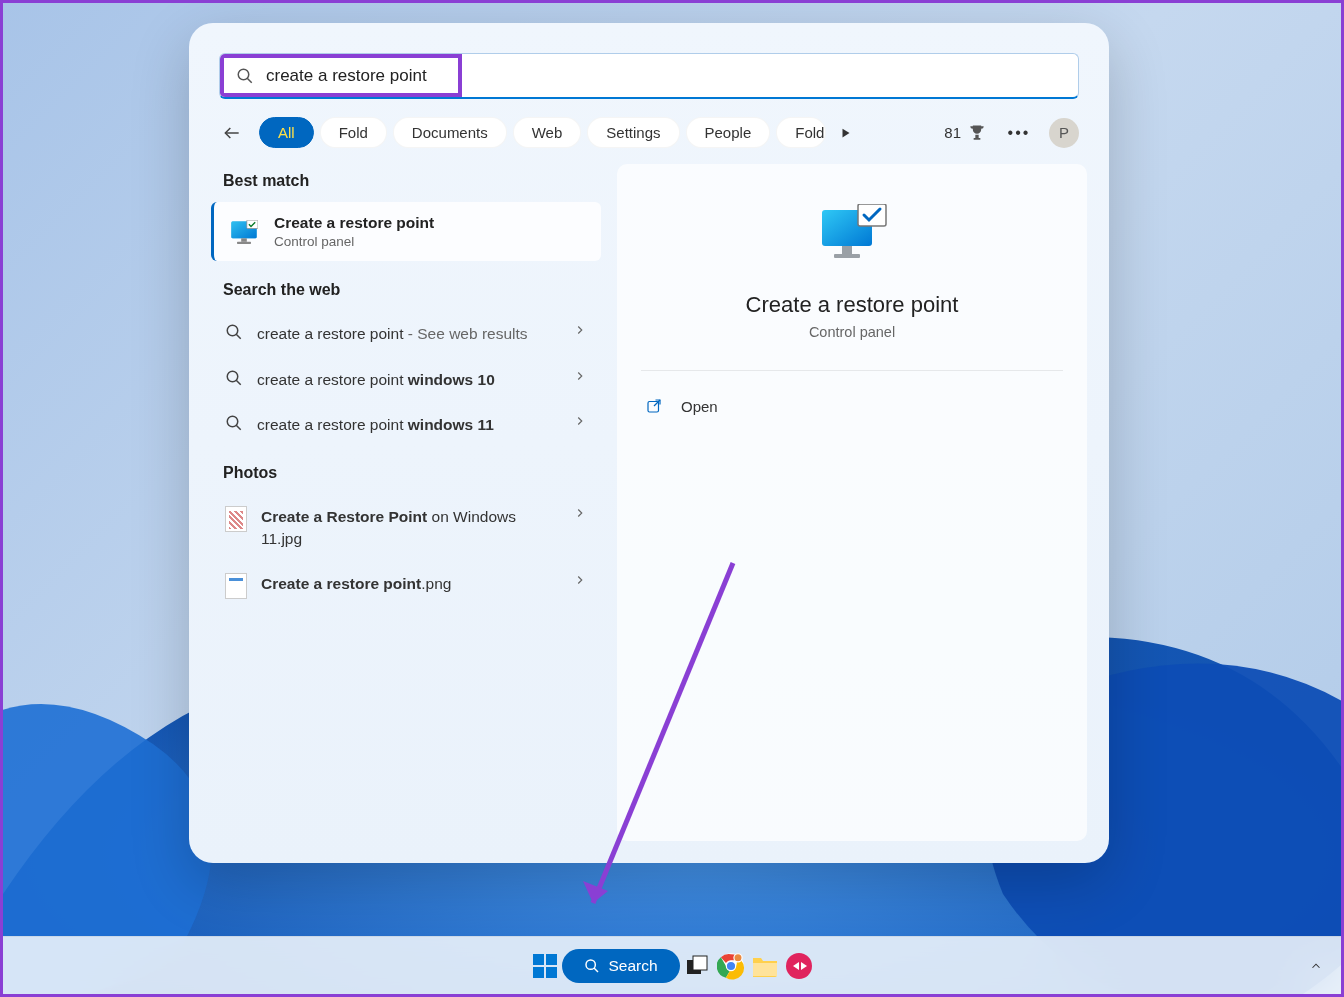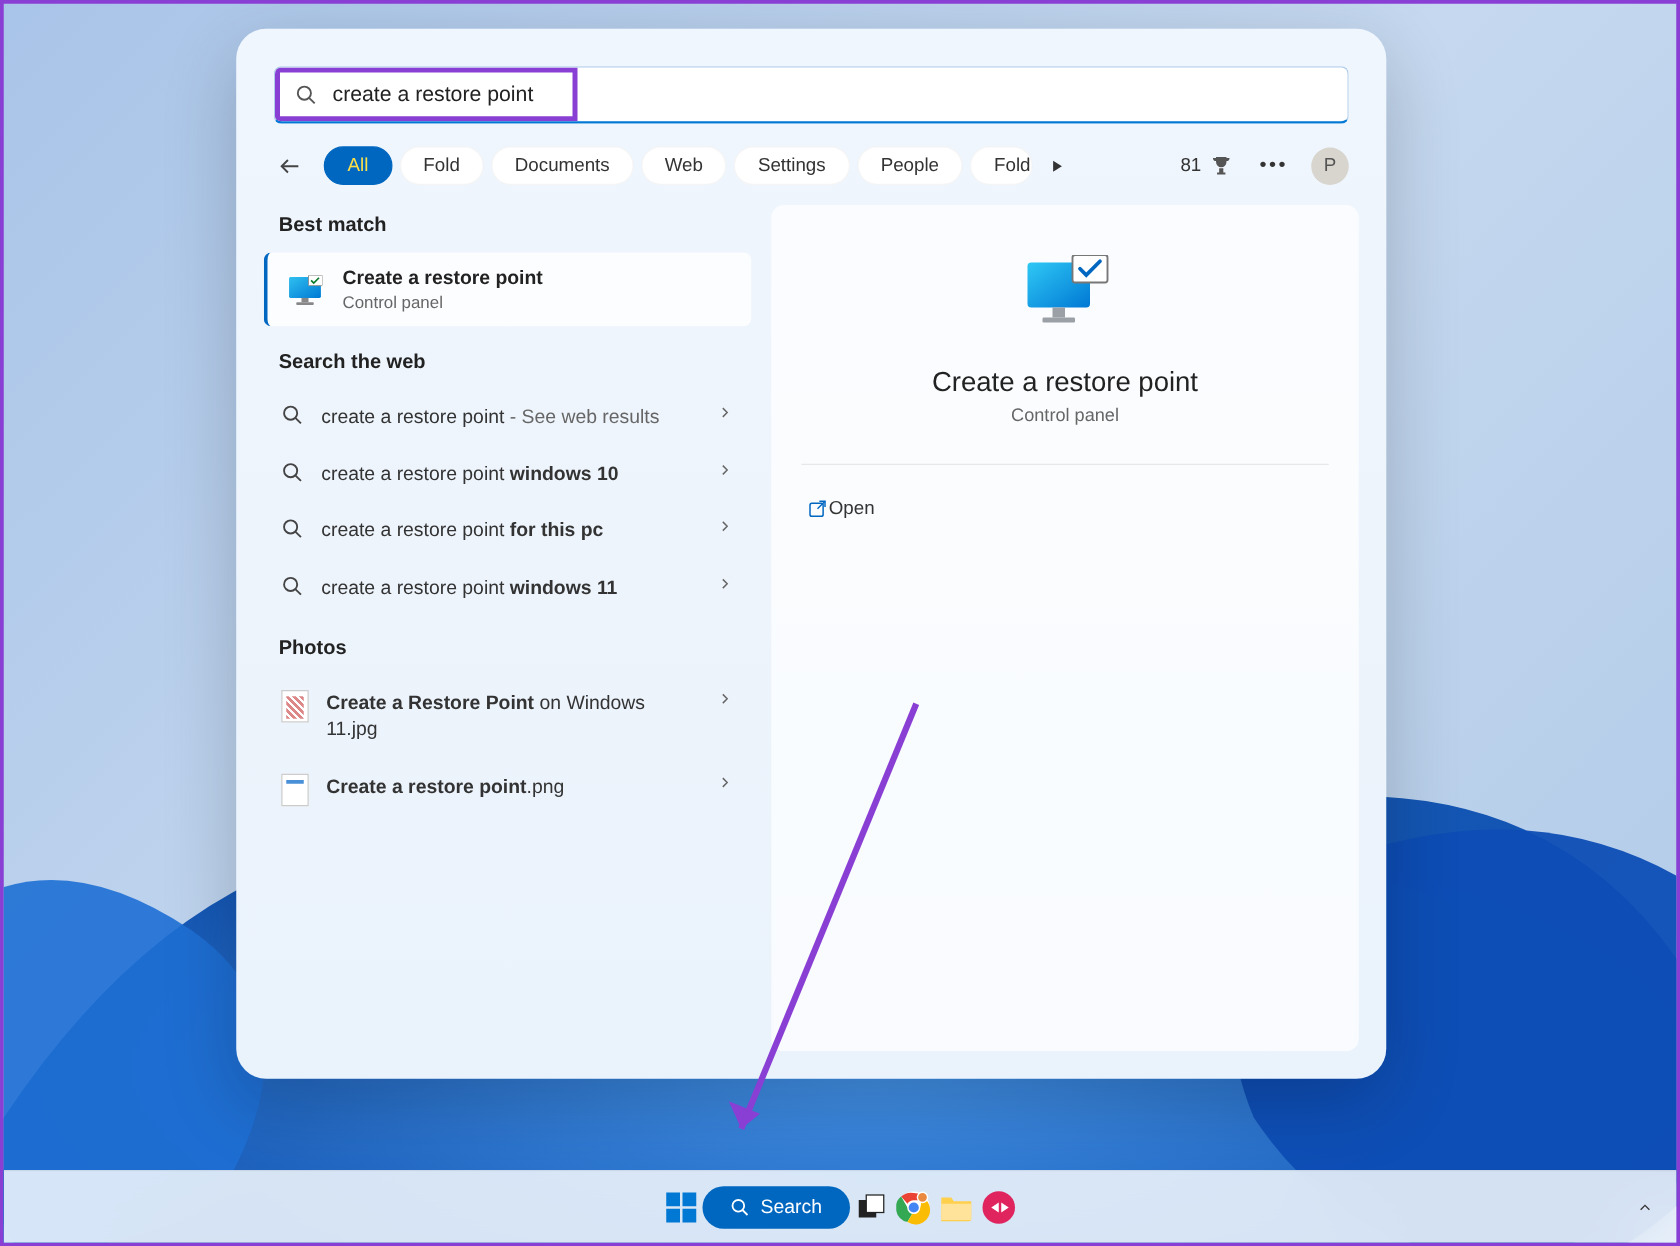--- a/index.html
+++ b/index.html
@@ -41,21 +41,21 @@
 .web-text .suffix { color: #666; font-weight: 400; }
 .chevron { width: 14px; height: 14px; stroke: #666; stroke-width: 2; fill: none; }
 .photo-thumb { width: 22px; height: 26px; background: #fff; border: 1px solid #ccc; flex-shrink: 0; position: relative; }
 .photo-thumb::after { content: ''; position: absolute; top: 4px; left: 3px; right: 3px; height: 3px; background: #4a90d9; }
 .photo-thumb.grid::after { background: repeating-linear-gradient(45deg, #d88, #d88 2px, transparent 2px, transparent 4px); height: 18px; }
 .right-col { flex: 1; background: rgba(255,255,255,0.7); border-radius: 10px; padding: 40px 24px 24px 24px; display: flex; flex-direction: column; align-items: center; }
 .detail-icon { margin-bottom: 20px; }
 .detail-title { font-size: 22px; color: #222; font-weight: 400; margin-bottom: 6px; }
 .detail-sub { font-size: 14.5px; color: #666; margin-bottom: 30px; }
 .detail-divider { width: 100%; height: 1px; background: rgba(0,0,0,0.08); margin-bottom: 16px; }
-.action-row { width: 100%; display: flex; gap: 0; padding: 10px 4px; cursor: pointer; }
+.action-row { width: 100%; display: flex; align-items: center; gap: 18px; padding: 10px 4px; cursor: pointer; }
 .action-icon { width: 18px; height: 18px; stroke: #0067c0; stroke-width: 1.6; fill: none; }
 .action-label { font-size: 15px; color: #333; }
 .taskbar { position: absolute; bottom: 0; left: 0; right: 0; height: 58px; background: rgba(240,246,252,0.88); backdrop-filter: blur(20px); display: flex; align-items: center; justify-content: center; border-top: 1px solid rgba(0,0,0,0.06); }
 .tb-icon { width: 34px; height: 34px; display: flex; align-items: center; justify-content: center; cursor: pointer; border-radius: 4px; }
 .tb-search { background: #0067c0; color: #fff; border-radius: 22px; padding: 8px 22px; display: flex; align-items: center; gap: 8px; font-size: 15.5px; cursor: pointer; }
 .tb-search svg { width: 16px; height: 16px; stroke: #fff; stroke-width: 2.2; fill: none; }
 .tb-tray { position: absolute; right: 18px; display: flex; align-items: center; }
 .tb-tray svg { width: 14px; height: 14px; stroke: #333; stroke-width: 1.8; fill: none; }
 .annotation-arrow { position: absolute; top: 550px; left: 560px; width: 200px; height: 380px; pointer-events: none; }
 .annotation-arrow svg { width: 100%; height: 100%; }
@@ -168,30 +168,20 @@
           <div class="web-text"><span class="light">create a restore point </span><span class="bold">windows 10</span></div>
           <svg class="chevron" viewBox="0 0 24 24">
               <polyline points="9 6 15 12 9 18"></polyline>
             </svg>
         </div>
         <div class="web-item">
           <svg class="search-icon-sm" viewBox="0 0 24 24">
               <circle cx="10" cy="10" r="7"></circle>
               <line x1="15" y1="15" x2="21" y2="21"></line>
             </svg>
-          <div class="web-text"><span class="light">create a restore point </span><span class="bold">for this pc</span></div>
-          <svg class="chevron" viewBox="0 0 24 24">
-              <polyline points="9 6 15 12 9 18"></polyline>
-            </svg>
-        </div>
-        <div class="web-item">
-          <svg class="search-icon-sm" viewBox="0 0 24 24">
-              <circle cx="10" cy="10" r="7"></circle>
-              <line x1="15" y1="15" x2="21" y2="21"></line>
-            </svg>
           <div class="web-text"><span class="light">create a restore point </span><span class="bold">windows 11</span></div>
           <svg class="chevron" viewBox="0 0 24 24">
               <polyline points="9 6 15 12 9 18"></polyline>
             </svg>
         </div>
       </div>
 
       <div class="section-title" style="margin-top:8px">Photos</div>
       <div class="photo-list">
         <div class="photo-item">

